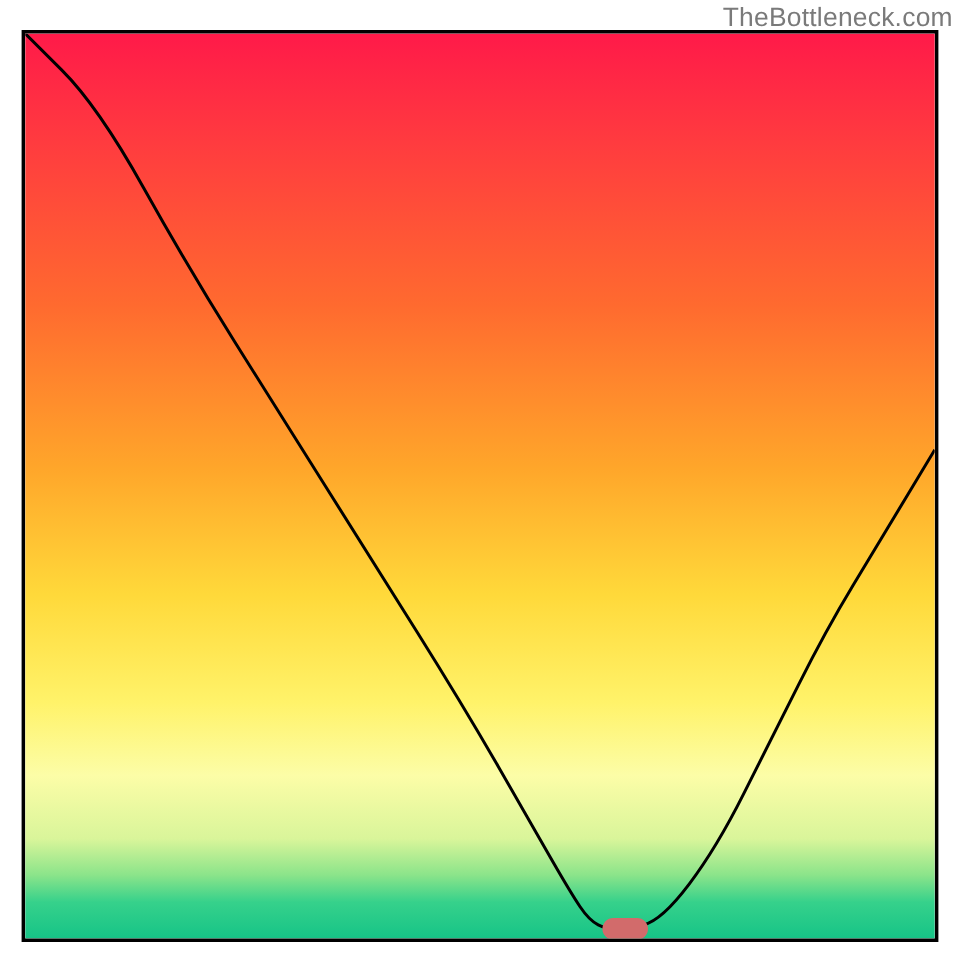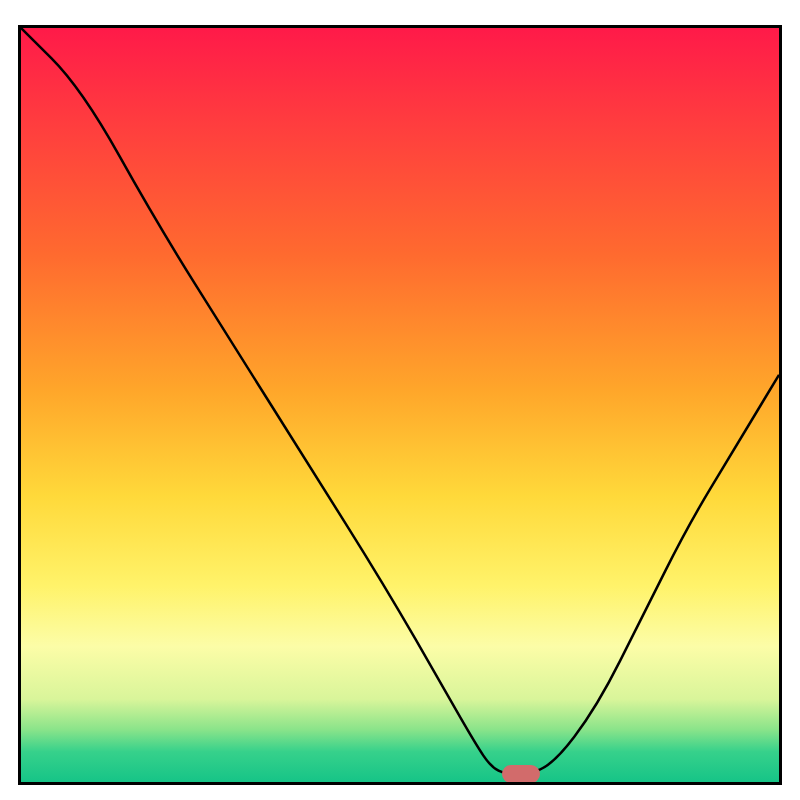--- a/index.html
+++ b/index.html
@@ -66,20 +66,21 @@
     border-radius: 9px;
     background: #d26b6b;
     z-index: 20;
     transform: translate(-50%, -50%);
   }
 </style>
 </head>
 <body>
 
 <div class="container">
+  <div class="watermark">TheBottleneck.com</div>
 
   <div class="plot-frame">
     <div class="gradient"></div>
 
     <svg class="curve" viewBox="0 0 758 754" preserveAspectRatio="none">
       <path id="curve-path" fill="none" stroke="#000" stroke-width="2.5" d="M 0.0 0.0 Q 0.0 0.0 30.3 30.2 Q 60.6 60.3 98.5 128.2 Q 136.4 196.0 174.3 256.4 Q 212.2 316.7 250.1 377.0 Q 288.0 437.3 325.9 497.6 Q 363.8 558.0 394.2 610.7 Q 424.5 663.5 439.6 689.9 Q 454.8 716.3 462.4 727.6 Q 470.0 738.9 477.5 742.7 Q 485.1 746.5 492.7 746.5 Q 500.3 746.5 515.4 742.7 Q 530.6 738.9 553.3 708.8 Q 576.1 678.6 598.8 633.4 Q 621.6 588.1 644.3 542.9 Q 667.0 497.6 689.8 459.9 Q 712.5 422.2 735.3 384.5 L 758.0 346.8"></path>
     </svg>
 
     <div id="marker" class="marker" style="left: 500.28px; top: 746.46px; background: rgb(210, 107, 107);"></div>
   </div>

